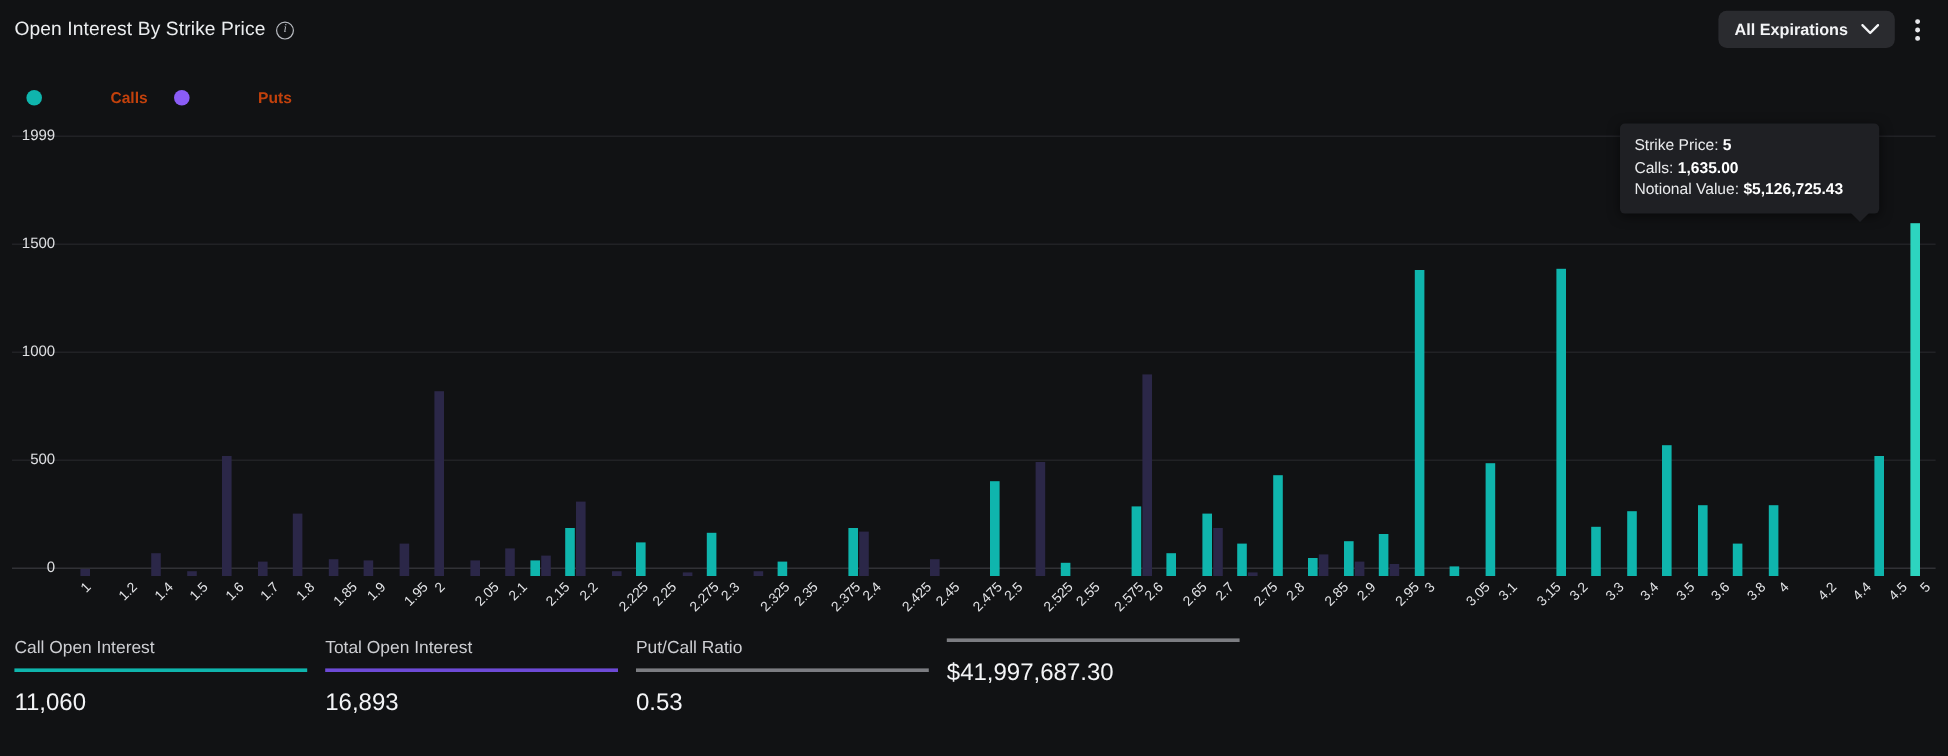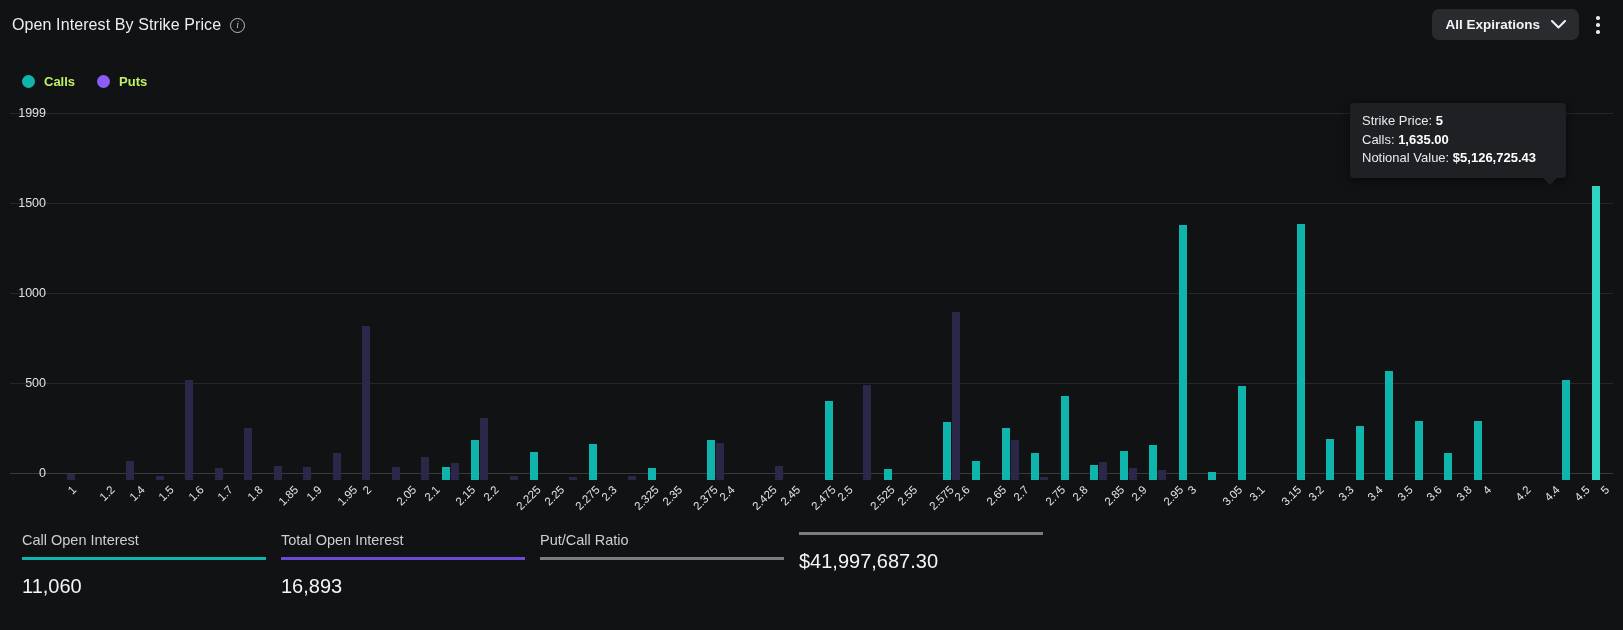--- a/index.html
+++ b/index.html
@@ -40,21 +40,21 @@
   }
   .kebab i{ width:3.6px; height:3.6px; border-radius:50%; background:#e6e7ea; display:block; }
 
   
   .legend{
     position:absolute; left:22px; top:74px;
     display:flex; align-items:center; gap:22px;
   }
   .lg{ display:flex; align-items:center; gap:9px; }
   .lg-dot{ width:13px; height:13px; border-radius:50%; }
-  .lg-label{ font-size:13px; font-weight:bold; color:#bef264; }
+  .lg-label{ font-size:13px; font-weight:bold; color:#c2410c;margin-left:48px; }
 
   
   .plot{
     position:absolute; left:0; top:105px; width:1623px; height:375px;
   }
   .ylabels{ position:absolute; left:0; top:0; width:52px; height:100%; }
   .ylab{
     position:absolute; right:6px; transform:translateY(-50%);
     font-size:12.5px; color:#dfe0e3; white-space:nowrap;
   }
@@ -87,21 +87,21 @@
   .tt-arrow{
     position:absolute; left:192px; bottom:-7px;
     width:0; height:0;
     border-left:8px solid transparent; border-right:8px solid transparent;
     border-top:8px solid #1f2024;
   }
 
   
   .stats{
     position:absolute; left:0; top:532px; width:1339px; height:98px;
-    display:flex; padding-left:22px;
+    display:flex; padding-left:12px;
   }
   .stat{ width:259px; }
   .stat-label{ font-size:14.5px; color:#cdced2; padding-bottom:9px; }
   .stat-rule{ height:2.5px; width:244px; background:#6b6c71; }
   .stat-value{ font-size:20px; color:#f3f4f6; padding-top:15px; }
 </style>
 </head>
 <body>
 
 <div id="root">
@@ -290,19 +290,20 @@
         <div class="stat-value">11,060</div>
       </div>
       <div class="stat">
         <div class="stat-label">Total Open Interest</div>
         <div class="stat-rule" style="background: rgb(109, 74, 214);"></div>
         <div class="stat-value">16,893</div>
       </div>
       <div class="stat">
         <div class="stat-label">Put/Call Ratio</div>
         <div class="stat-rule" style="background: rgb(124, 125, 130);"></div>
+        <div class="stat-value">0.53</div>
       </div>
       <div class="stat">
         <div class="stat-rule" style="background: rgb(124, 125, 130);"></div>
         <div class="stat-value">$41,997,687.30</div>
       </div>
     </div>
 </div>
 
 </body></html>

